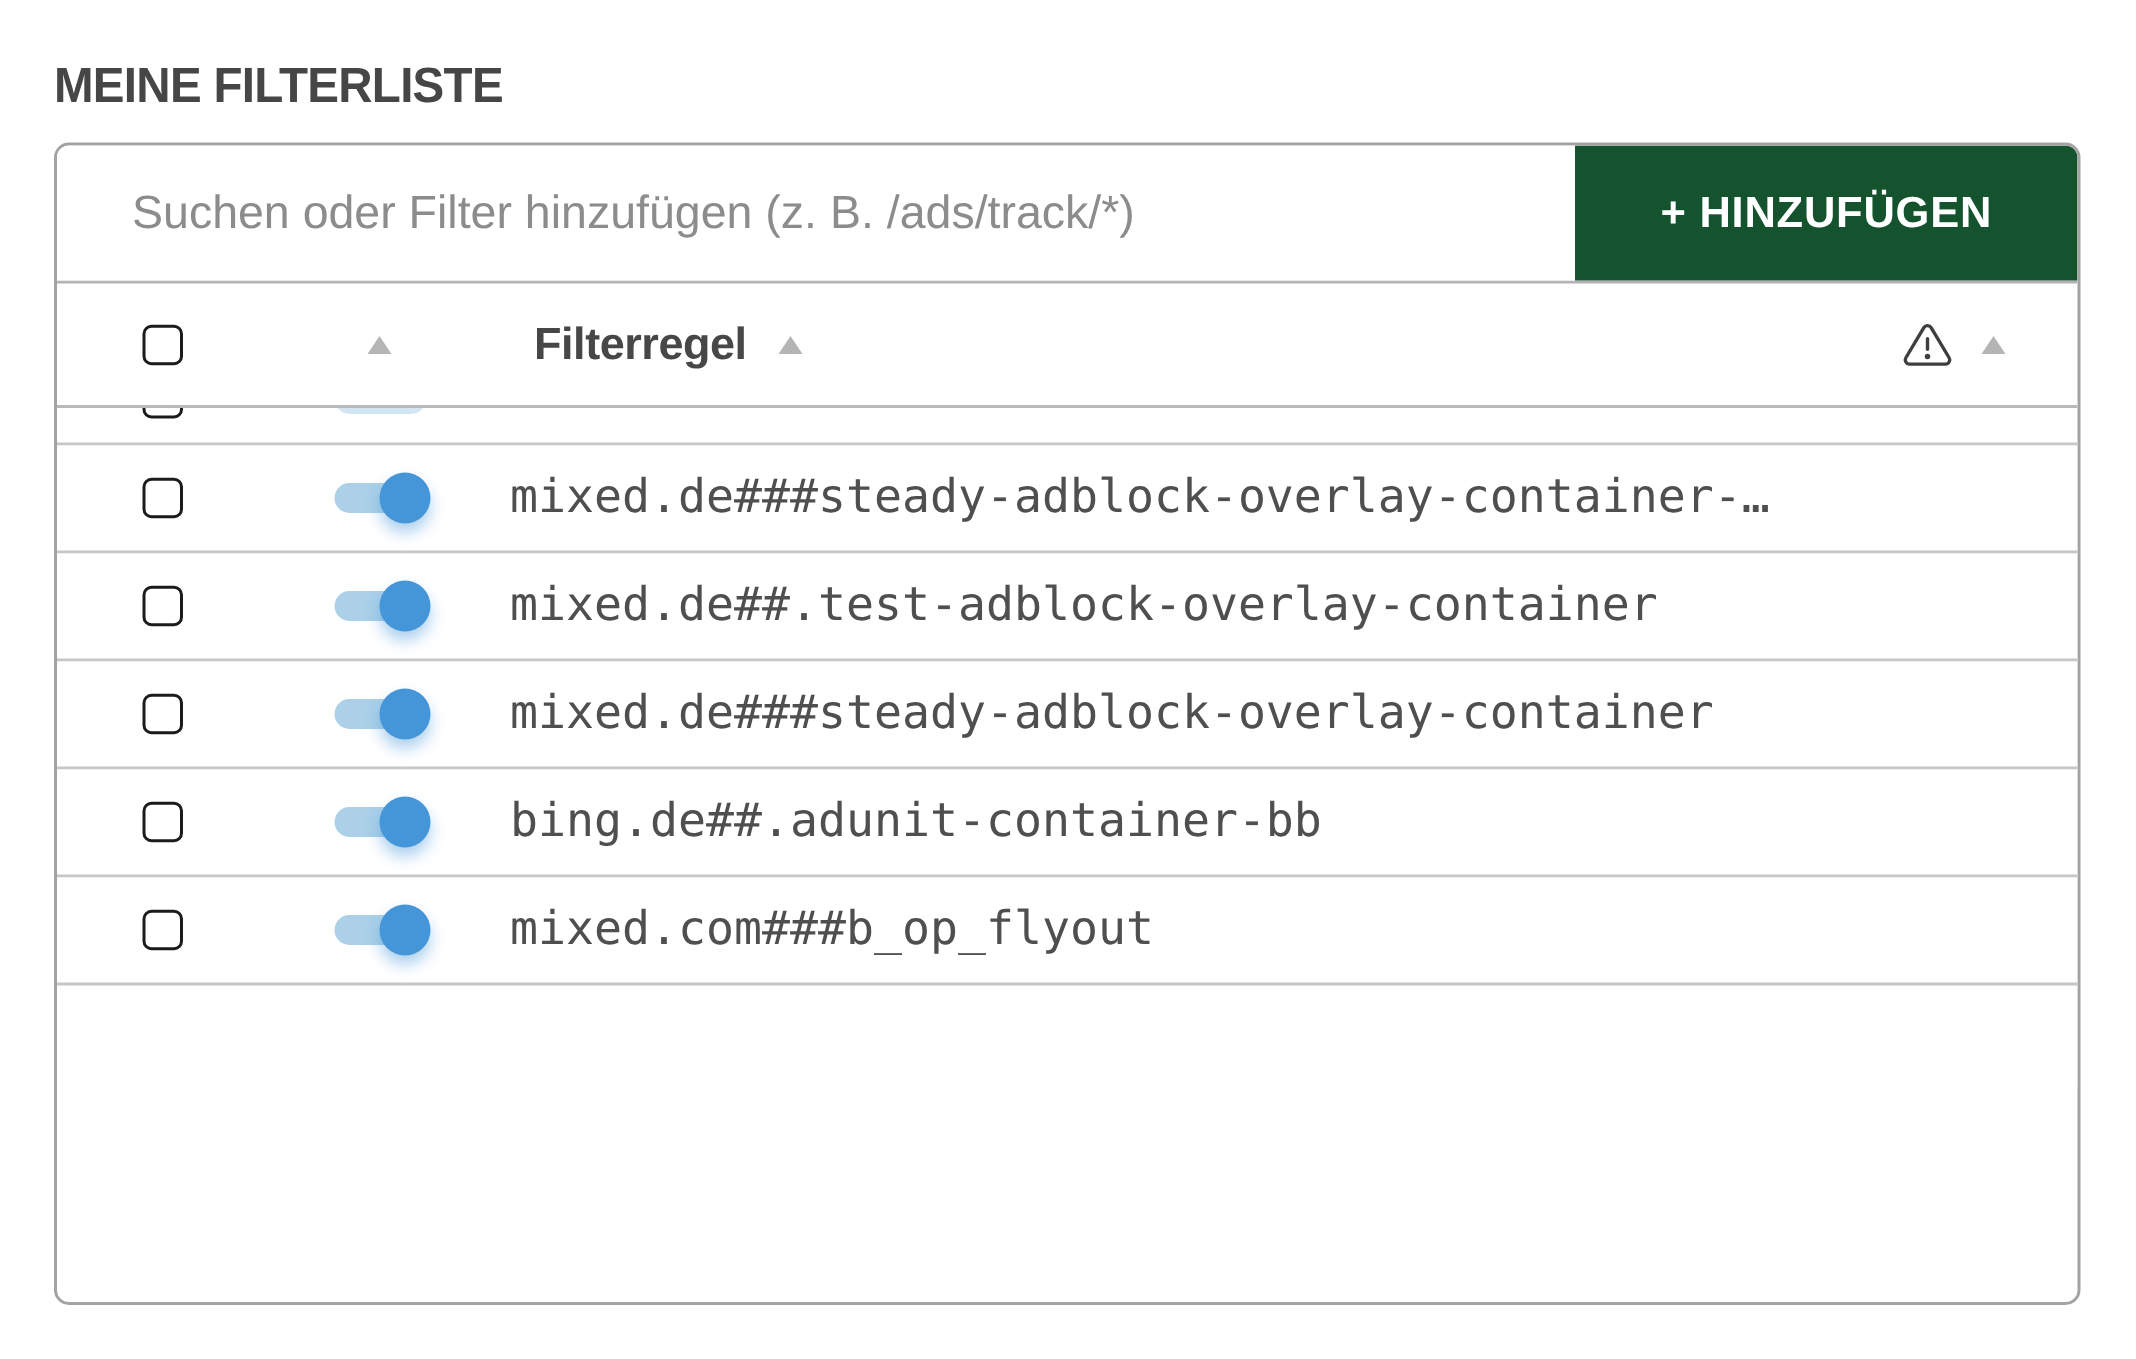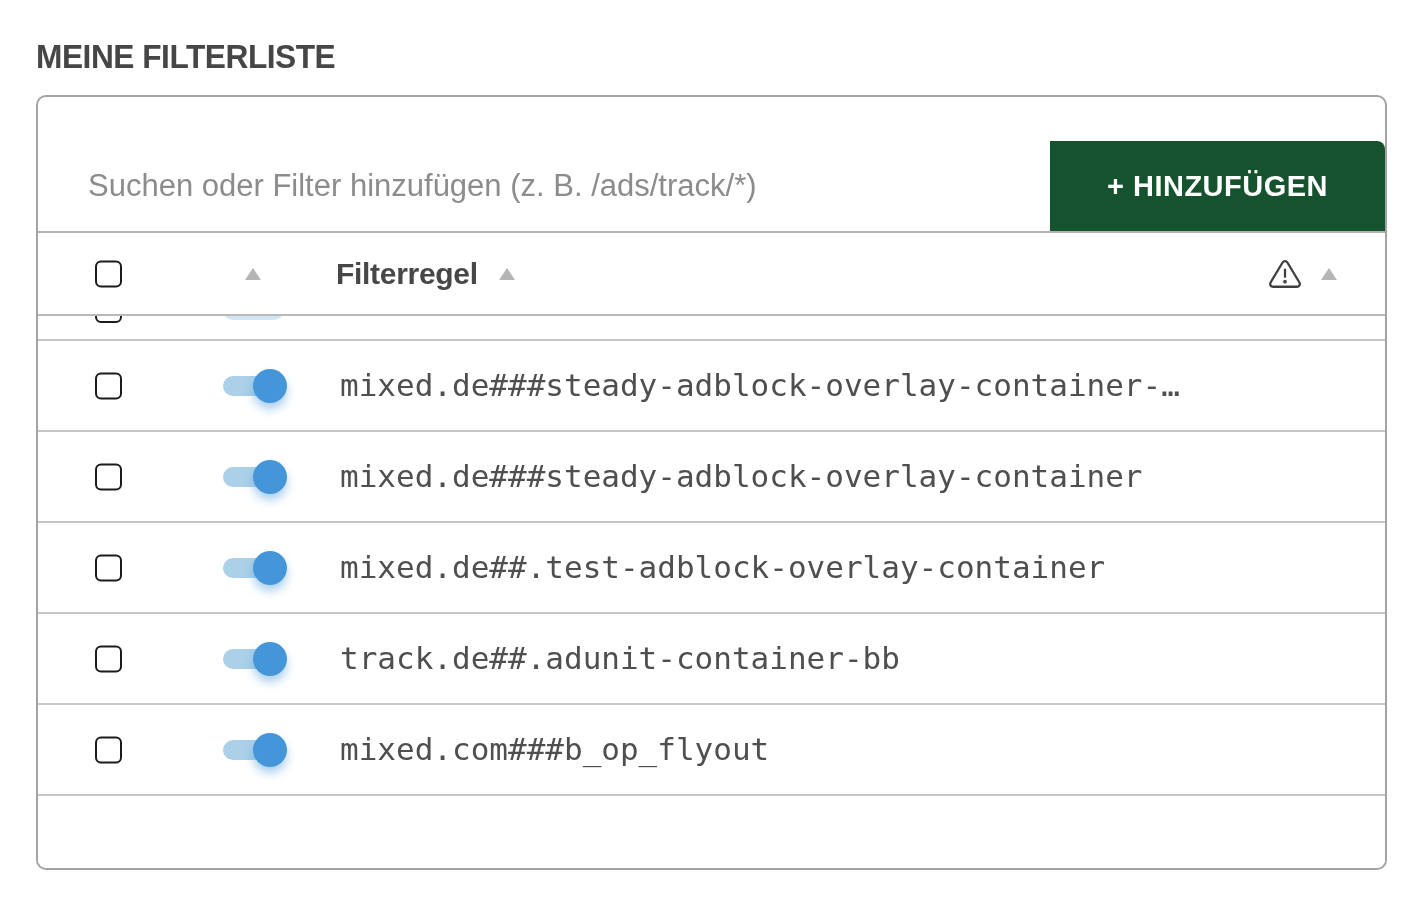--- a/index.html
+++ b/index.html
@@ -24,21 +24,20 @@
     border: 2px solid #a3a3a3;
     border-radius: 10px;
     background: #ffffff;
     overflow: hidden;
   }
 
   
   .topbar {
     display: flex; height: 92px;
     border-bottom: 2px solid #b3b3b3;
-    margin-top: 44px;
   }
   .search-input {
     flex: 1; min-width: 0;
     border: none; outline: none;
     font-family: "Liberation Sans", sans-serif;
     font-size: 31px; color: #4a4a4a;
     padding: 0 20px 0 50px;
   }
   .search-input::placeholder { color: #8c8c8c; opacity: 1; }
   .add-btn {
@@ -70,21 +69,21 @@
   .sort-arrow {
     width: 0; height: 0; display: inline-block;
     border-left: 8px solid transparent;
     border-right: 8px solid transparent;
     border-bottom: 12px solid #b5b5b5;
     cursor: pointer;
   }
   .sort-state { position: absolute; left: 207px; top: 50%; transform: translateY(-50%); }
 
   .th-group {
-    position: absolute; left: 298px; top: 50%; transform: translateY(-50%);
+    position: absolute; left: 318px; top: 50%; transform: translateY(-50%);
     display: flex; align-items: center; gap: 21px; text-align: center;
   }
   .th-label {
     font-size: 30px; font-weight: bold; color: #474747;
     letter-spacing: -0.3px; cursor: pointer;
   }
   .warn-group {
     position: absolute; right: 48px; top: 50%; transform: translateY(-50%);
     display: flex; align-items: center; gap: 18px; cursor: pointer;
   }
@@ -103,21 +102,21 @@
     border-radius: 6px;
   }
   .partial-toggle {
     position: absolute; left: 185px; top: -16px;
     width: 61px; height: 20px; border-radius: 10px;
     background: rgba(171, 208, 232, 0.55);
   }
 
   
   .row {
-    position: relative; height: 91px;
+    position: relative; height: 72px;
     border-bottom: 2px solid #c6c6c6;
     background: #ffffff;
   }
   .row .checkbox { position: absolute; left: 57px; top: 50%; transform: translateY(-50%); }
 
   .toggle {
     position: absolute; left: 185px; top: 50%; transform: translateY(-50%);
     width: 61px; height: 20px;
     background: #abd0e8;
     border-radius: 10px;
@@ -182,37 +181,37 @@
       <span class="knob"></span>
     </span>
     <span class="rule-text">mixed.de###steady-adblock-overlay-container-…</span>
   </div>
 
   <div class="row">
     <span class="checkbox"></span>
     <span class="toggle">
       <span class="knob"></span>
     </span>
+    <span class="rule-text">mixed.de##.test-adblock-overlay-container</span>
+  </div>
+
+  <div class="row">
+    <span class="checkbox"></span>
+    <span class="toggle">
+      <span class="knob"></span>
+    </span>
     <span class="rule-text">mixed.de###steady-adblock-overlay-container</span>
   </div>
 
   <div class="row">
     <span class="checkbox"></span>
     <span class="toggle">
       <span class="knob"></span>
     </span>
-    <span class="rule-text">mixed.de##.test-adblock-overlay-container</span>
-  </div>
-
-  <div class="row">
-    <span class="checkbox"></span>
-    <span class="toggle">
-      <span class="knob"></span>
-    </span>
-    <span class="rule-text">track.de##.adunit-container-bb</span>
+    <span class="rule-text">bing.de##.adunit-container-bb</span>
   </div>
 
 
   <div class="row">
     <span class="checkbox"></span>
     <span class="toggle">
       <span class="knob"></span>
     </span>
     <span class="rule-text">mixed.com###b_op_flyout</span>
   </div>

